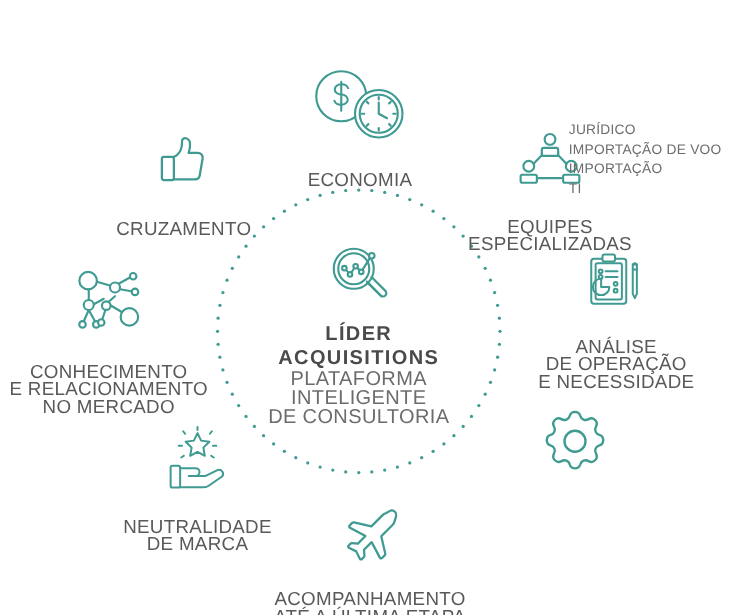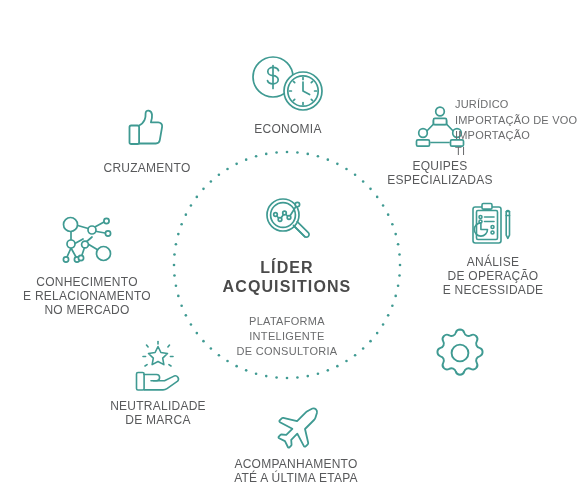--- a/index.html
+++ b/index.html
@@ -21,22 +21,22 @@
     position: absolute;
     display: flex;
     flex-direction: column;
     align-items: center;
   }
   .node-icon {
     display: block;
     line-height: 0;
   }
   .node-label {
-    margin-top: 7px;
-    font-size: 12px;
+    margin-top: 23px;
+    font-size: 15px;
     line-height: 14px;
     letter-spacing: 0.25px;
     color: #58595b;
     text-align: center;
     white-space: pre-line;
   }
 
   
   #dotted-ring {
     position: absolute;
@@ -60,22 +60,21 @@
     margin-top: 12px;
     font-size: 16px;
     font-weight: bold;
     line-height: 19px;
     letter-spacing: 1.1px;
     color: #4a4a4a;
     text-align: center;
     white-space: pre-line;
   }
   #center-subtitle {
-    margin-top: 18px;
-    font-size: 11px;
+    font-size: 16px;
     line-height: 15px;
     letter-spacing: 0.3px;
     color: #6b6c6e;
     text-align: center;
     white-space: pre-line;
   }
 
   
   #node-economia      { left: 218px; top: 53px;  width: 140px; }
   #node-comodidade    { left:  86px; top: 104px; width: 122px; }

